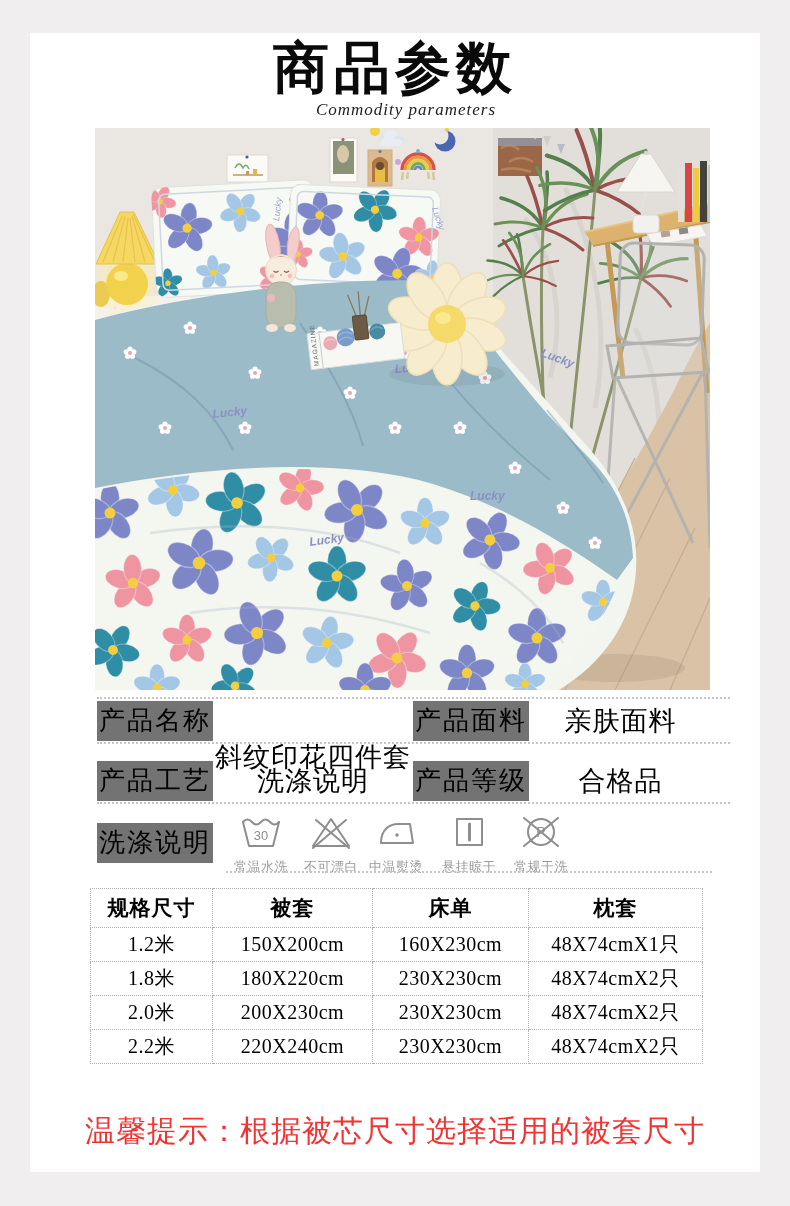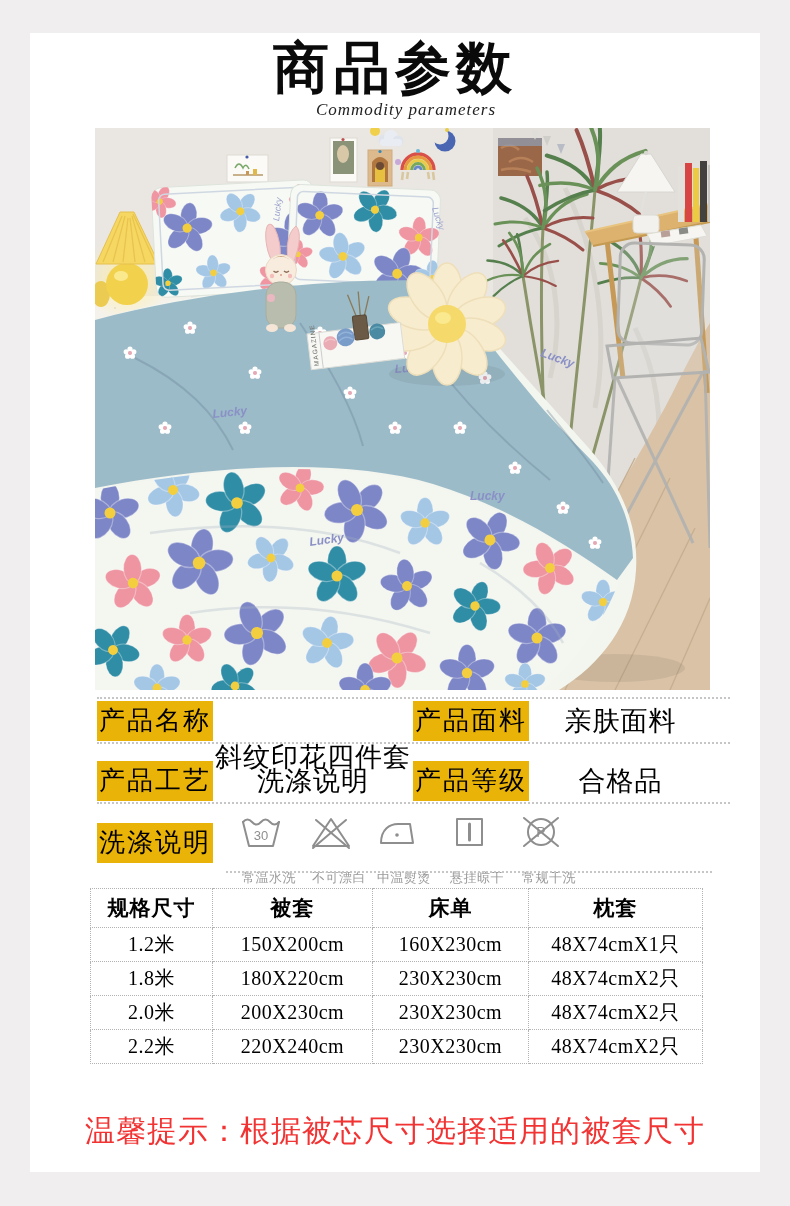--- a/index.html
+++ b/index.html
@@ -12,28 +12,28 @@
   
   .title{position:absolute;left:0;right:0;top:4px;text-align:center;
     font-size:56px;font-weight:bold;letter-spacing:5px;line-height:62px;color:#0a0a0a;}
   .subtitle{position:absolute;left:0;right:0;top:67px;text-align:center;text-indent:22px;
     font-size:17px;font-style:italic;letter-spacing:1px;color:#222;}
   
   .photo{position:absolute;left:65px;top:95px;width:615px;height:562px;overflow:hidden;background:#eae7e2;}
   .photo svg{display:block;}
   
   .dotline{position:absolute;left:67px;width:633px;border-top:2px dotted #c6c6c6;height:0;}
-  .spec-label{position:absolute;width:116px;height:40px;background:#eab308;color:#000;
+  .spec-label{position:absolute;width:116px;height:40px;background:#737373;color:#000;
     font-size:26px;line-height:40px;text-align:center;letter-spacing:2px;}
   .spec-value{position:absolute;height:40px;font-size:27px;line-height:40px;text-align:center;letter-spacing:1px;color:#000;}
   
   .wash-item{position:absolute;width:70px;text-align:center;}
   .wash-item svg{display:block;margin:0 auto;}
-  .wash-caption{display:block;margin-top:19px;font-size:13px;color:#9a9a9a;letter-spacing:0.5px;
-    font-family:Liberation Mono, monospace;text-align:right;}
+  .wash-caption{display:block;margin-top:8px;font-size:13px;color:#9a9a9a;letter-spacing:0.5px;
+    font-family:Liberation Mono, monospace;}
   .wicon{stroke:#8e8e8e;stroke-width:2;fill:none;stroke-linecap:round;stroke-linejoin:round;}
   .wicon text{stroke:none;fill:#8e8e8e;font-family:"Liberation Sans","DejaVu Sans",sans-serif;}
   
   .size-table{position:absolute;left:60px;top:855px;width:612px;border-collapse:collapse;table-layout:fixed;}
   .size-table th,.size-table td{border:1.5px dotted #b3b3b3;text-align:center;vertical-align:middle;
     padding:0;color:#000;}
   .size-table th{height:38px;font-size:21px;font-weight:bold;letter-spacing:1px;margin-top:36px;}
   .size-table td{height:33px;font-size:20px;letter-spacing:0.5px;}
   
   .note{position:absolute;left:0;right:0;top:1078px;text-align:center;

